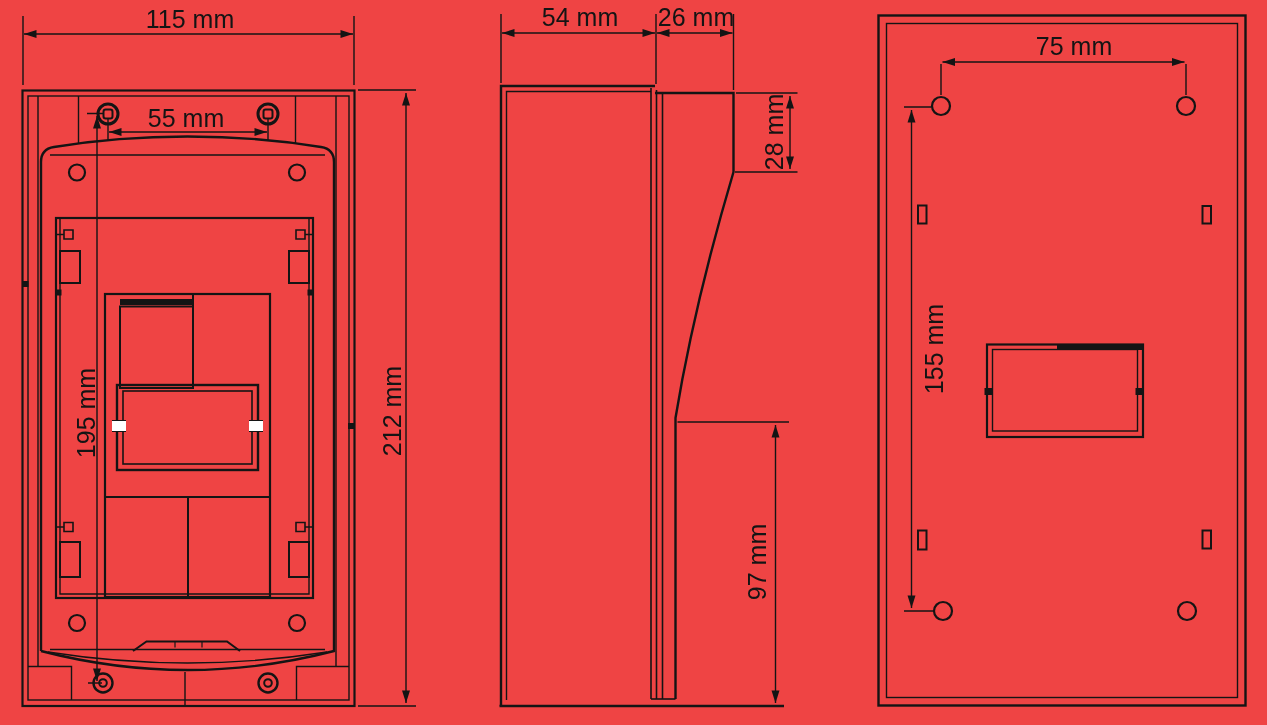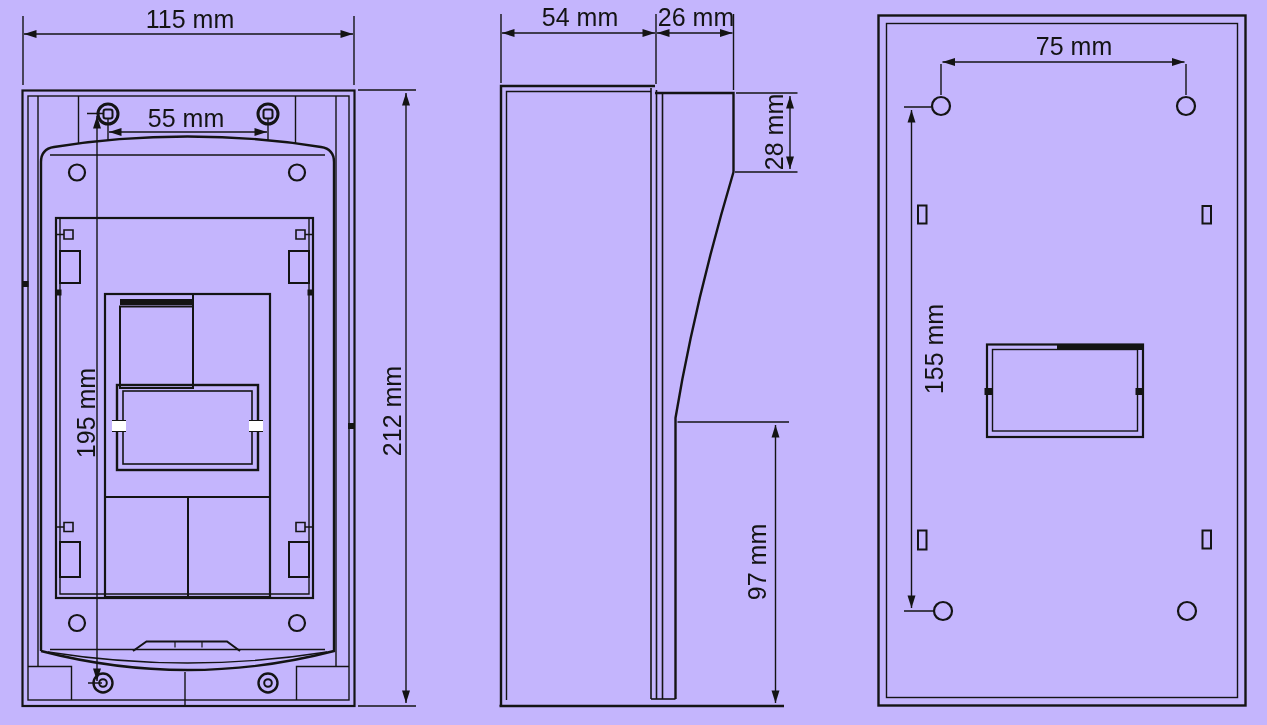--- a/index.html
+++ b/index.html
@@ -1,16 +1,16 @@
 <!DOCTYPE html>
 <html><head>
 <meta charset="utf-8">
 <style>
   html,body{margin:0;padding:0;background:#ffffff;}
-  .stage{position:relative;width:1267px;height:725px;background:#c4b5fd;overflow:hidden;}
+  .stage{position:relative;width:1267px;height:725px;background:#ef4444;overflow:hidden;}
   svg{display:block;}
   .w1 {stroke:#141414;stroke-width:1.4;fill:none;}
   .w15{stroke:#141414;stroke-width:1.6;fill:none;}
   .w2 {stroke:#141414;stroke-width:2;fill:none;}
   .w22{stroke:#141414;stroke-width:2.2;fill:none;}
   .w24{stroke:#141414;stroke-width:2.4;fill:none;}
   .w3 {stroke:#141414;stroke-width:3;fill:none;}
   .w6 {stroke:#141414;stroke-width:6;fill:none;}
   .thin{stroke:#141414;stroke-width:1.2;fill:none;}
   .fillb{fill:#141414;stroke:none;}

